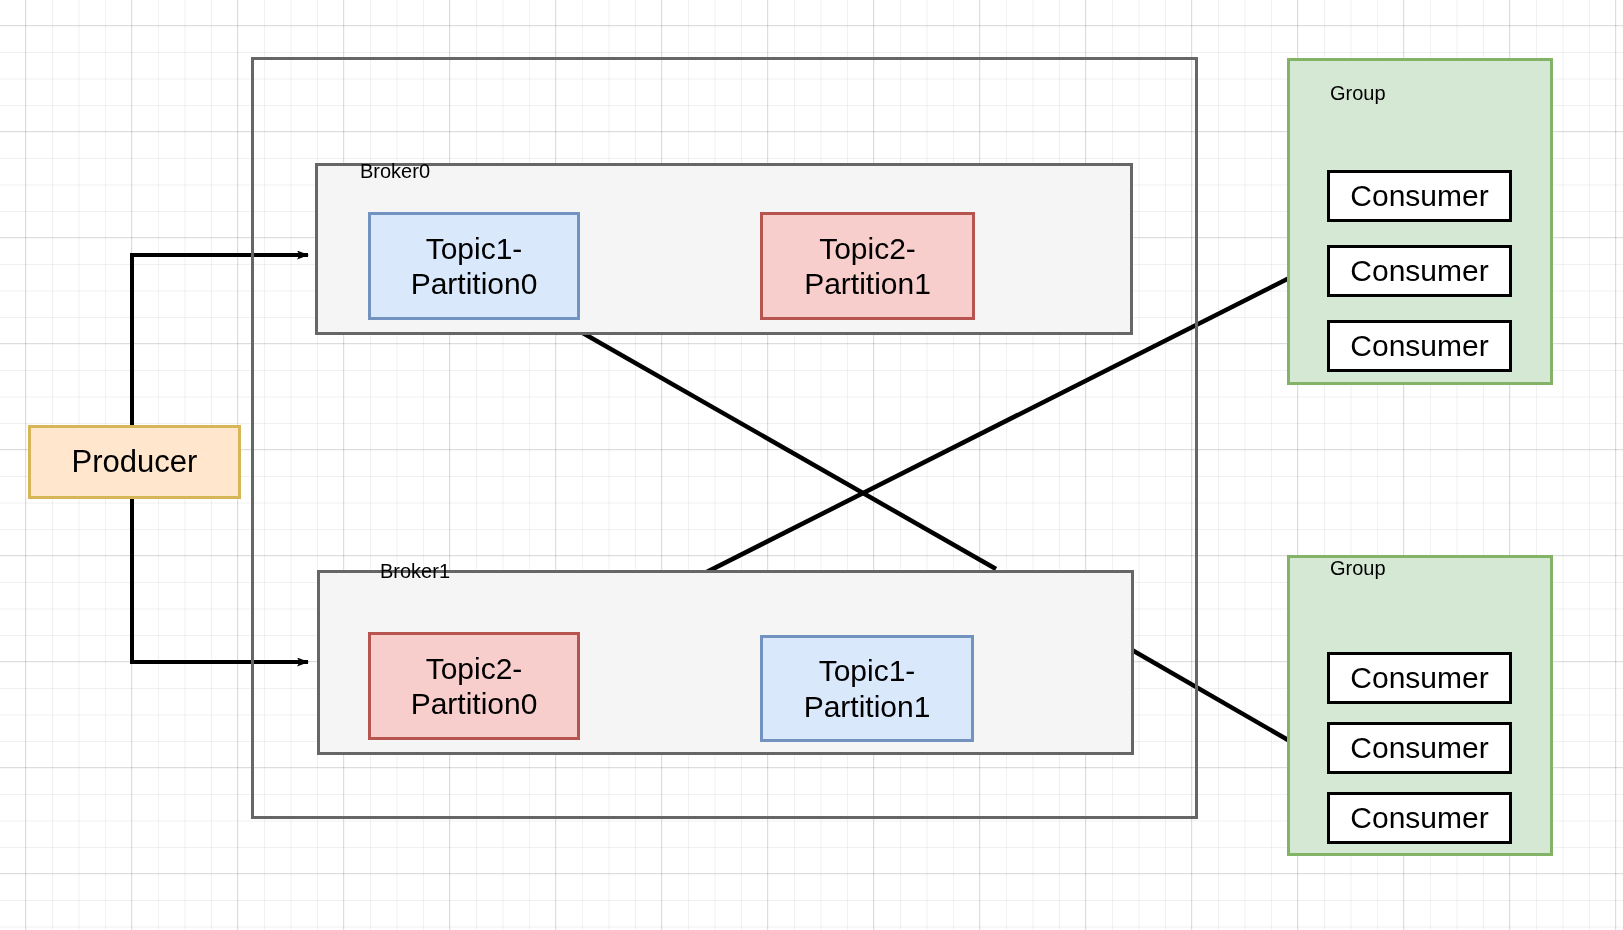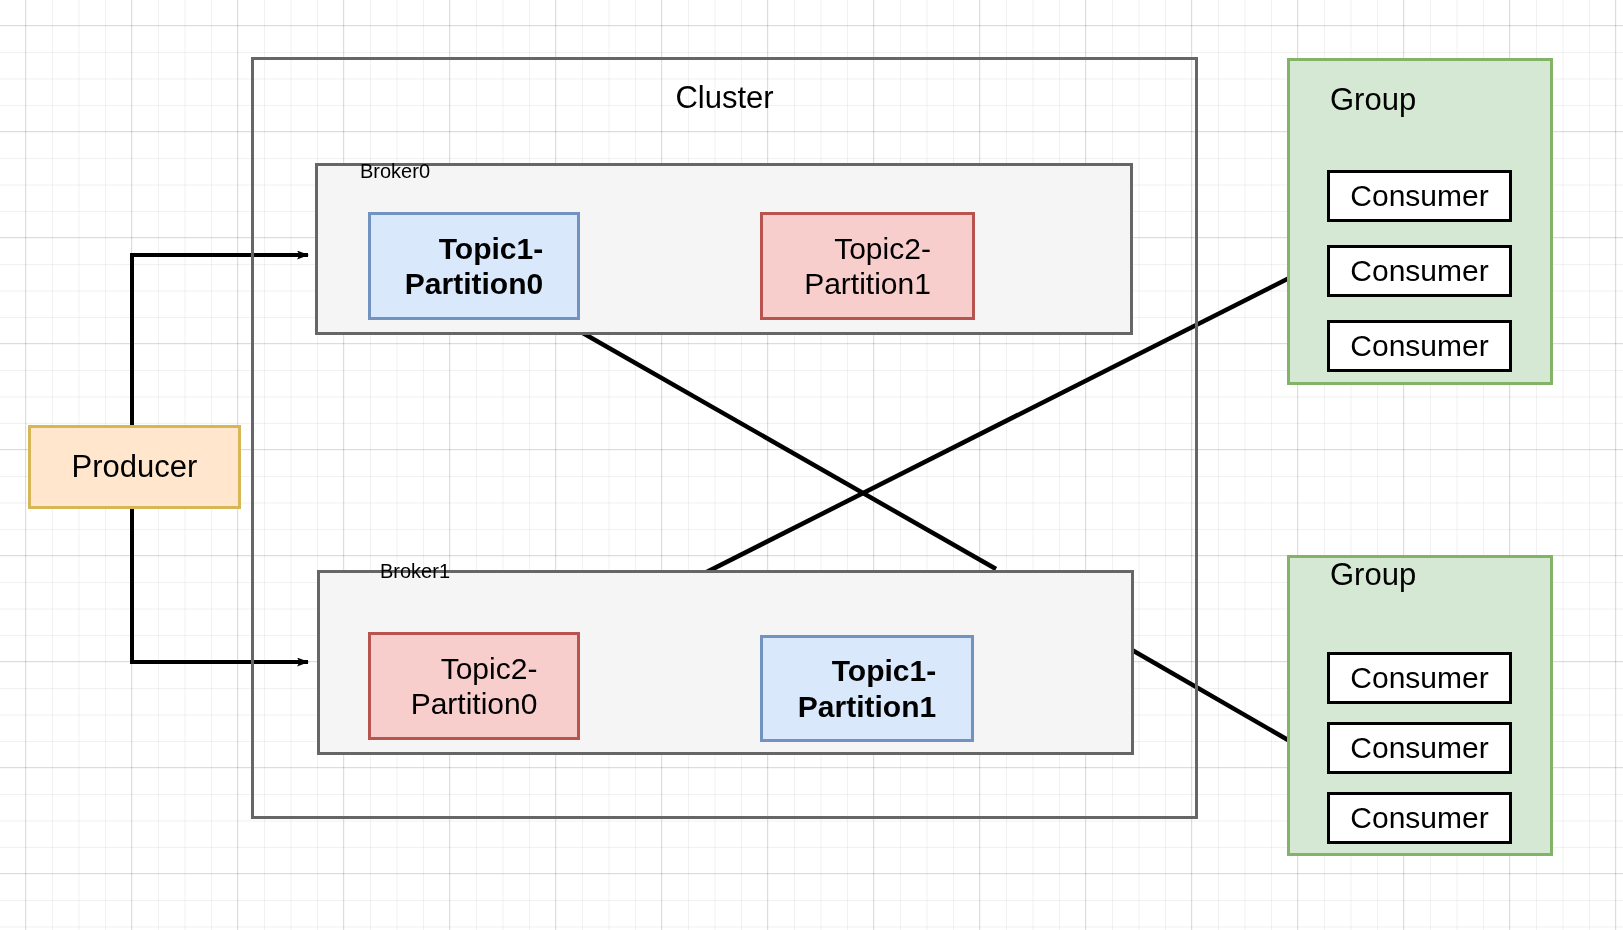--- a/index.html
+++ b/index.html
@@ -21,21 +21,21 @@
     background-size: 26.5px 26.5px, 26.5px 26.5px, 106px 106px, 106px 106px;
     background-position: -1px -1px, -1px -1px, 25px 25px, 25px 25px;
     font-family: "Liberation Sans", sans-serif;
   }
   .node {
     position: absolute;
     box-sizing: border-box;
     display: flex;
     align-items: center;
     justify-content: center;
-    text-align: right;
+    text-align: center;
     color: #000000;
     line-height: 1.18;
     white-space: pre-line;
   }
   
   #cluster {
     left: 251px;
     top: 57px;
     width: 947px;
     height: 762px;
@@ -66,48 +66,48 @@
     color: #000000;
   }
   #broker0-label { left: 360px; top: 160px; }
   #broker1-label { left: 380px; top: 560px; }
   
   .partition {
     font-size: 30px;
     border-width: 3px;
     border-style: solid;
   }
-  .p-blue { background: #dae8fc; border-color: #7293c0; font-weight: bold; }
+  .p-blue { background: #dae8fc; border-color: #7293c0; }
   .p-red  { background: #f8cecc; border-color: #b85450; }
   #t1p0 { left: 368px; top: 212px; width: 212px; height: 108px; }
   #t2p1 { left: 760px; top: 212px; width: 215px; height: 108px; }
   #t2p0 { left: 368px; top: 632px; width: 212px; height: 108px; }
   #t1p1 { left: 760px; top: 635px; width: 214px; height: 107px; }
   
   #producer {
     left: 28px;
     top: 425px;
     width: 213px;
-    height: 84px;
+    height: 74px;
     background: #ffe6cc;
     border: 3px solid #d6b656;
     font-size: 31px;
   }
   
   .group {
     border: 3px solid #82b366;
     background: #d5e8d4;
     align-items: flex-start;
     justify-content: flex-start;
   }
   #group-top { left: 1287px; top: 58px; width: 266px; height: 327px; }
   #group-bottom { left: 1287px; top: 555px; width: 266px; height: 301px; }
   .group-label {
     position: absolute;
-    font-size: 31px;
+    font-size: 20px;
     color: #000000;
   }
   #group-top-label { left: 1330px; top: 82px; }
   #group-bottom-label { left: 1330px; top: 557px; }
   .consumer {
     background: #ffffff;
     border: 3px solid #000000;
     font-size: 30px;
     width: 185px;
     height: 52px;
@@ -141,21 +141,20 @@
     <path d="M560,320 L996,569" fill="none" stroke="#000000" stroke-width="4.5"></path>
 
     <path d="M580,636 L1307,269" fill="none" stroke="#000000" stroke-width="4.5" marker-end="url(#arrowhead)"></path>
 
     <path d="M1132,650 L1288,740" fill="none" stroke="#000000" stroke-width="4.5"></path>
   </svg>
 
   <div class="node" id="producer">Producer</div>
 
   <div class="node" id="cluster"></div>
-  <div id="cluster-label">Cluster</div>
 
   <div class="node broker" id="broker0"></div>
   <div class="broker-label" id="broker0-label">Broker0</div>
   <div class="node partition p-blue" id="t1p0">Topic1-
 Partition0</div>
   <div class="node partition p-red" id="t2p1">Topic2-
 Partition1</div>
 
   <div class="node broker" id="broker1"></div>
   <div class="broker-label" id="broker1-label">Broker1</div>

